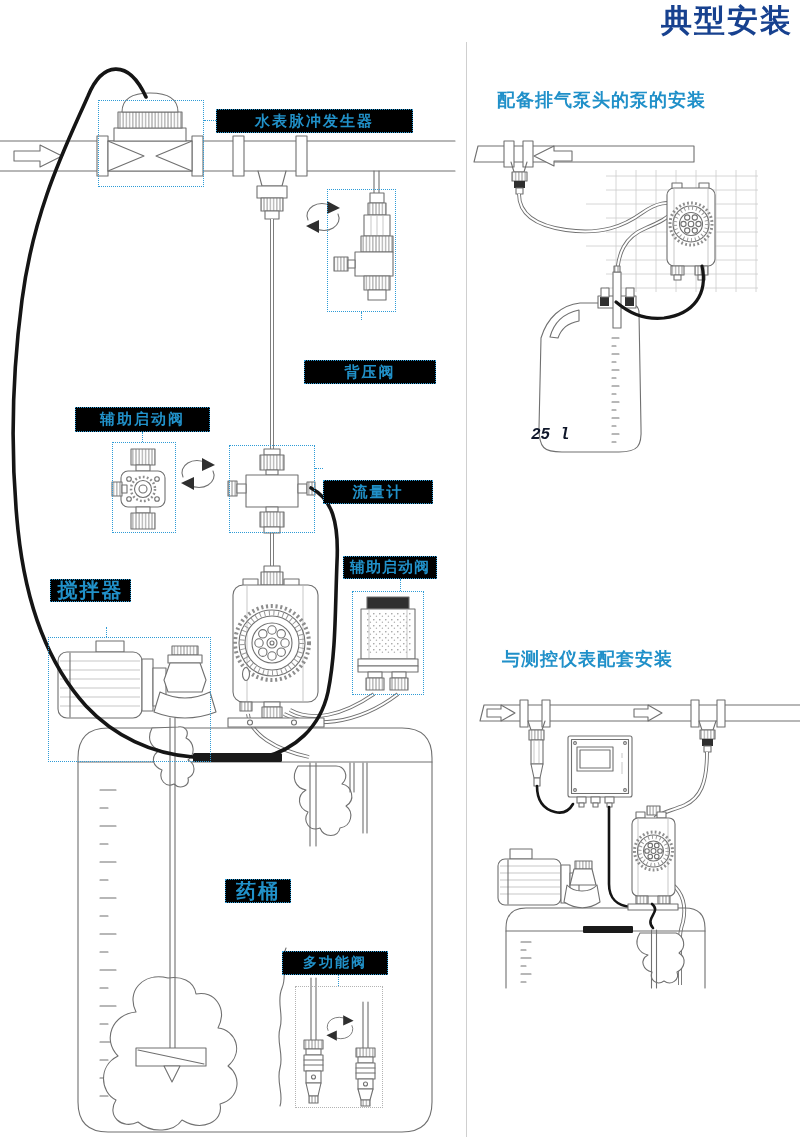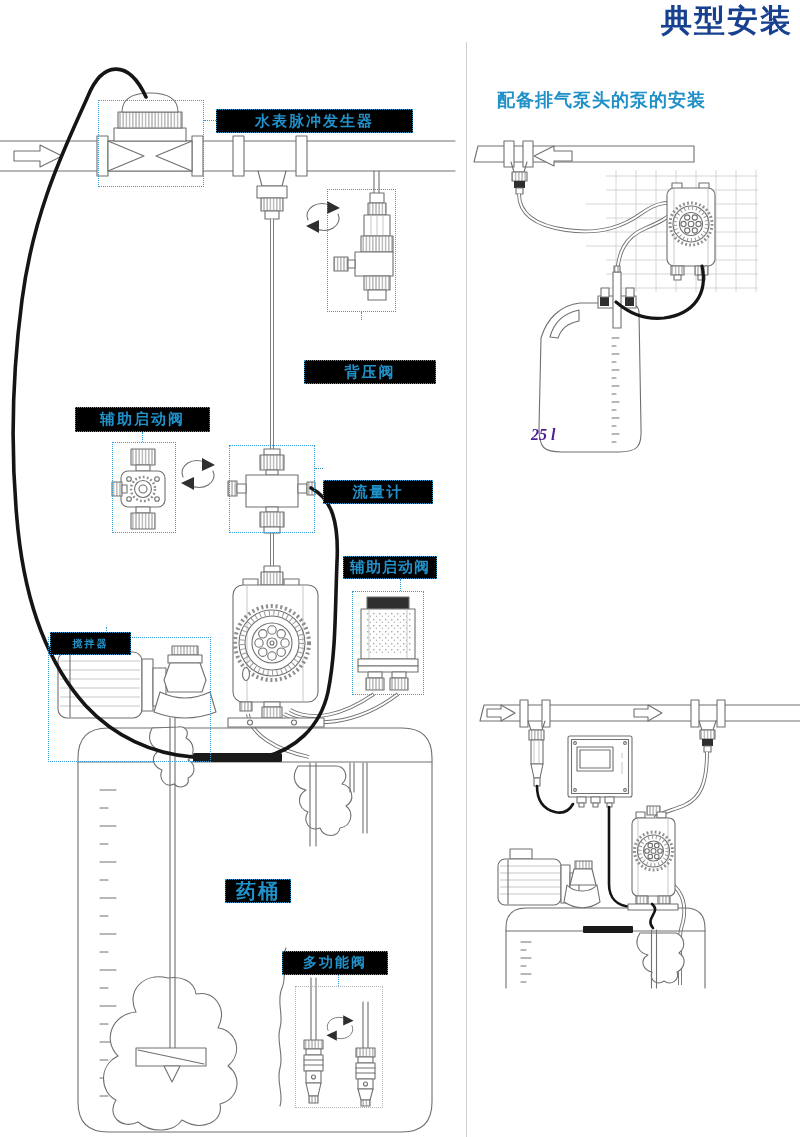--- a/index.html
+++ b/index.html
@@ -13,22 +13,22 @@
         color:var(--title-c);letter-spacing:2px;}
   .divider{position:absolute;left:466px;top:42px;width:1px;height:1095px;background:#cfcfcf;}
   .sec-head{position:absolute;font-size:18px;font-weight:bold;color:var(--head-c);letter-spacing:1px;}
   .lbl{position:absolute;box-sizing:border-box;border:1.6px dotted var(--lb);background:#000000;
        color:var(--lab-c);font-weight:bold;display:flex;align-items:center;justify-content:center;
        font-size:15px;letter-spacing:2px;}
   .dbox{position:absolute;box-sizing:border-box;border:1.6px dotted var(--lb);}
   .gbox{position:absolute;box-sizing:border-box;border:1.3px dotted #b3b3b3;}
   .ldr-h{position:absolute;height:0;border-top:1.6px dotted var(--lb);}
   .ldr-v{position:absolute;width:0;border-left:1.6px dotted var(--lb);}
-  .vol{position:absolute;font-family:Liberation Serif, serif;font-style:italic;font-weight:bold;
-       font-size:16px;color:#4c1d95;}
+  .vol{position:absolute;font-family:Liberation Mono, monospace;font-style:italic;font-weight:bold;
+       font-size:16px;color:#0f172a;}
   svg{position:absolute;top:0;}
   .ln{fill:none;stroke:var(--line);stroke-width:1.1;stroke-linejoin:round;stroke-linecap:round;}
   .lt{fill:none;stroke:#b9b9b9;stroke-width:0.8;}
   .gr{fill:none;stroke:#cccccc;stroke-width:0.8;}
   .st{stroke:var(--line);stroke-width:1.1;stroke-linejoin:round;}
   .tO{fill:none;stroke:var(--line);stroke-width:3.8;}
   .tI{fill:none;stroke:#fff;stroke-width:2;}
   .cab{fill:none;stroke:var(--cable);stroke-width:3.6;stroke-linecap:round;}
   .cab2{fill:none;stroke:var(--cable);stroke-width:2.6;stroke-linecap:round;}
   .scal{fill:none;stroke:#8e8e8e;}
@@ -411,20 +411,21 @@
         <rect class="st" fill="#fff" x="162" y="904" width="50" height="6"></rect>
       </g>
       <path class="cab2" d="M186 904 C196 912 178 918 187 928"></path>
     </g>
   </svg>
 
   <div class="page-title">典型安装</div>
   <div class="divider"></div>
 
   <div class="sec-head" style="left:497px;top:88px;">配备排气泵头的泵的安装</div>
+  <div class="sec-head" style="left:502px;top:647px;">与测控仪表配套安装</div>
   <div class="vol" style="left:531px;top:426px;">25 l</div>
 
   <div class="dbox" style="left:98px;top:100px;width:106px;height:87px;"></div>
   <div class="dbox" style="left:327px;top:189px;width:69px;height:123px;"></div>
   <div class="dbox" style="left:112px;top:442px;width:64px;height:91px;"></div>
   <div class="dbox" style="left:229px;top:445px;width:86px;height:88px;"></div>
   <div class="dbox" style="left:352px;top:591px;width:72px;height:104px;"></div>
   <div class="dbox" style="left:48px;top:637px;width:163px;height:125px;"></div>
   <div class="gbox" style="left:295px;top:986px;width:88px;height:122px;"></div>
 
@@ -434,17 +435,17 @@
   <div class="ldr-h" style="left:315px;top:468px;width:8px;"></div>
   <div class="ldr-v" style="left:400px;top:579px;height:12px;"></div>
   <div class="ldr-v" style="left:106px;top:627px;height:10px;"></div>
   <div class="ldr-v" style="left:338px;top:975px;height:11px;"></div>
 
   <div class="lbl" style="left:216px;top:109px;width:197px;height:24px;">水表脉冲发生器</div>
   <div class="lbl" style="left:304px;top:320px;width:132px;height:24px;margin-top:40px;">背压阀</div>
   <div class="lbl" style="left:75px;top:407px;width:135px;height:25px;">辅助启动阀</div>
   <div class="lbl" style="left:323px;top:480px;width:110px;height:24px;">流量计</div>
   <div class="lbl" style="left:343px;top:556px;width:94px;height:23px;font-size:15px;letter-spacing:1px;">辅助启动阀</div>
-  <div class="lbl" style="left:50px;top:632px;width:81px;height:23px;font-size:10px;">搅拌器</div>
+  <div class="lbl" style="left:50px;top:579px;width:81px;height:23px;font-size:20px;">搅拌器</div>
   <div class="lbl" style="left:225px;top:879px;width:66px;height:24px;font-size:20px;">药桶</div>
   <div class="lbl" style="left:282px;top:951px;width:106px;height:24px;font-size:14px;">多功能阀</div>
 
 </div>
 
 </body></html>

